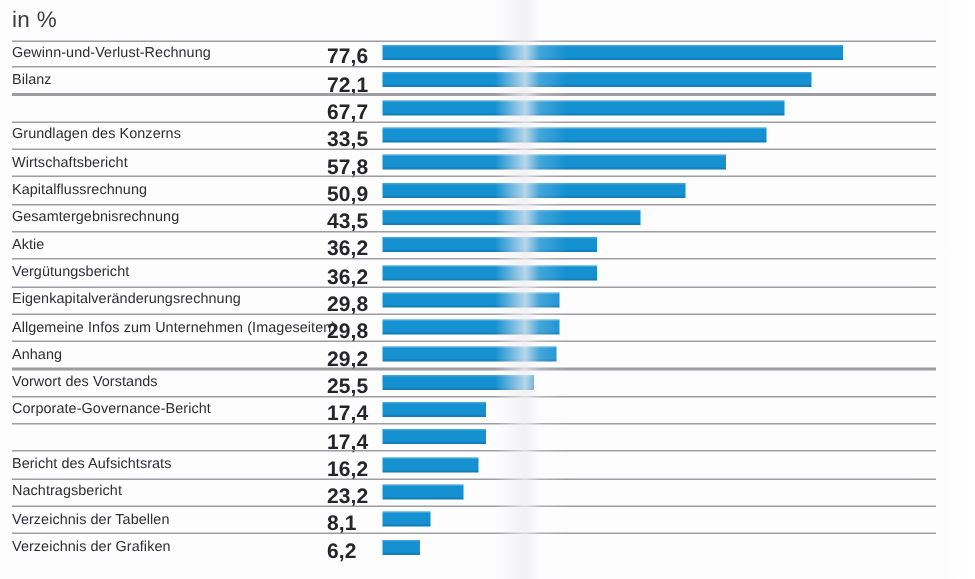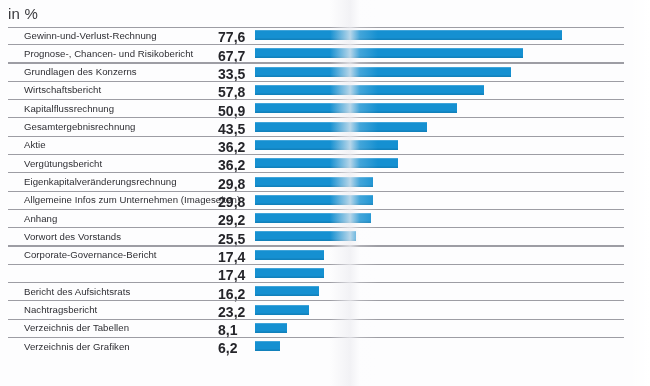--- a/index.html
+++ b/index.html
@@ -66,21 +66,21 @@
   }
 
   .row {
     position: relative;
     height: 18.3px;
     box-sizing: border-box;
   }
 
   .row-label {
     position: absolute;
-    left: 24px;
+    left: 8px;
     top: 2.6px;
     font-size: 9.6px;
     color: #2e2e33;
     white-space: nowrap;
     letter-spacing: .05px;
   }
 
   .row-value {
     position: absolute;
     left: 218px;
@@ -135,21 +135,28 @@
       <div class="row">
         <div class="rule top-rule"></div>
         <div class="row-label">Gewinn-und-Verlust-Rechnung</div>
         <div class="row-value">77,6</div>
         <div class="bar-track">
           <div class="bar" style="width: 307.3px; background: rgb(21, 144, 209);"></div>
         </div>
         <div class="rule" style="background: rgb(140, 140, 148);"></div>
       </div>
       <div class="row">
-        <div class="row-label">Prognose-, Chancen- und Risikobericht</div>
+        <div class="row-label">Bilanz</div>
+        <div class="row-value">72,1</div>
+        <div class="bar-track">
+          <div class="bar" style="width: 285.52px; background: rgb(21, 144, 209);"></div>
+        </div>
+        <div class="rule" style="background: rgb(140, 140, 148);"></div>
+      </div>
+      <div class="row">
         <div class="row-value">67,7</div>
         <div class="bar-track">
           <div class="bar" style="width: 268.09px; background: rgb(21, 144, 209);"></div>
         </div>
         <div class="rule" style="background: rgb(140, 140, 148);"></div>
       </div>
       <div class="row">
         <div class="row-label">Grundlagen des Konzerns</div>
         <div class="row-value">33,5</div>
         <div class="bar-track">

